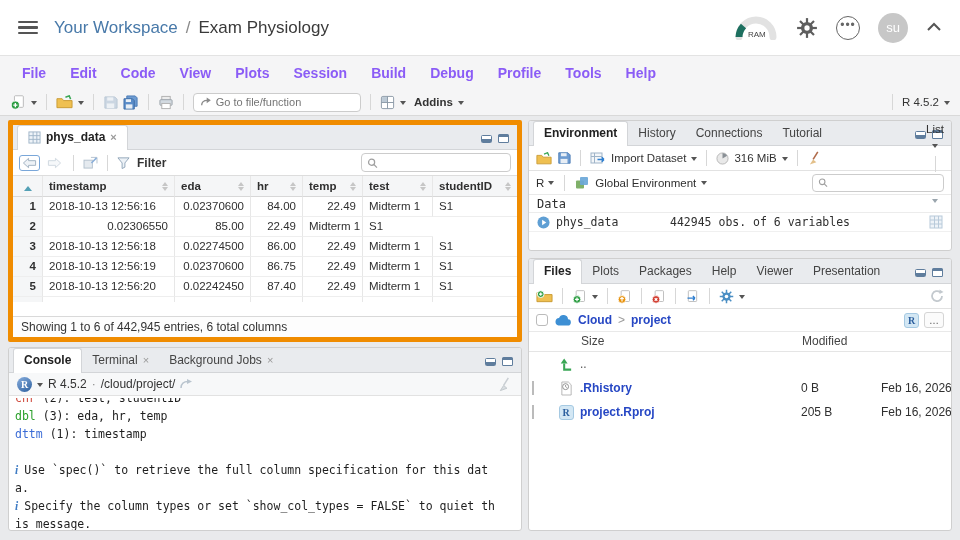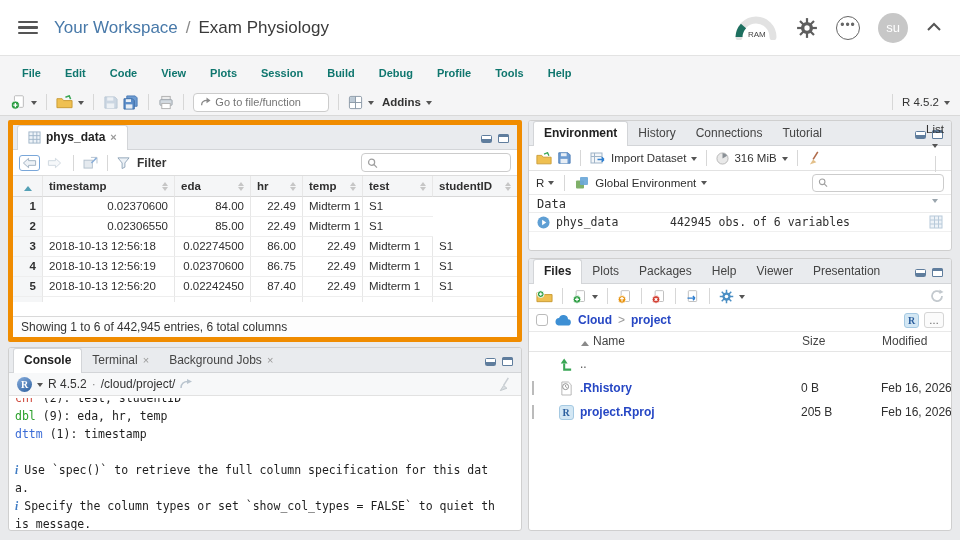--- a/index.html
+++ b/index.html
@@ -13,26 +13,26 @@
   .hamburger span { height:2.5px; background:#555; border-radius:1px; }
   .crumbs { display:flex; align-items:baseline; gap:8px; font-size:17px; }
   .crumb-link { color:#4879a9; }
   .crumb-sep { color:#8a8a8a; }
   .crumb-current { color:#3a3a3a; }
   .topbar-right { margin-left:auto; display:flex; align-items:center; gap:18px; }
   .avatar { width:30px; height:30px; border-radius:50%; background:#c7c7c7; color:#fff; font-size:13px; display:flex; align-items:center; justify-content:center; }
   .ellipsis-btn { width:24px; height:24px; border:1.5px solid #666; border-radius:50%; color:#666; font-size:12px; letter-spacing:1px; display:flex; align-items:center; justify-content:center; padding-bottom:5px; }
 
   
-  .menubar { height:33px; background:#f5f5f6; display:flex; align-items:center; gap:24px; padding:0 0 0 22px; font-size:11px; font-weight:bold; color:#0f766e; }
+  .menubar { height:33px; background:#f5f5f6; display:flex; align-items:center; gap:24px; padding:0 0 0 22px; font-size:14px; font-weight:bold; color:#8b5cf6; }
   .menubar span { cursor:default; }
   .maintoolbar { height:27px; background:#f5f5f6; border-bottom:1px solid #d9d9d9; display:flex; align-items:center; padding:0 10px; gap:5px; font-size:11.5px; }
   .tsep { width:1px; height:16px; background:#d7d7d7; margin:0 4px; }
   .caret { width:0; height:0; border:3.5px solid transparent; border-top:4px solid #555; margin-top:4px; display:inline-block; }
-  .goto-box { display:flex; align-items:center; gap:4px; background:#fff; border:1px solid #ccc; border-radius:4px; height:19px; padding:0 6px; width:136px; }
+  .goto-box { display:flex; align-items:center; gap:4px; background:#fff; border:1px solid #ccc; border-radius:4px; height:19px; padding:0 6px; width:168px; }
   .goto-box input { border:none; outline:none; font-size:11px; width:100%; color:#555; background:transparent; font-family:"Liberation Sans",sans-serif; }
   .rver { margin-left:auto; display:flex; align-items:center; gap:5px; color:#333; }
 
   
   .main { display:flex; gap:6px; padding:4px 8px 8px 8px; height:423px; }
   .col-left { width:514px; display:flex; flex-direction:column; gap:5px; }
   .col-right { flex:1; display:flex; flex-direction:column; gap:7px; }
   .pane { background:#fff; border:1px solid #cfcfcf; border-radius:3px; overflow:hidden; display:flex; flex-direction:column; }
 
   .tabbar { background:#e9ebee; border-bottom:1px solid #d3d5d8; display:flex; align-items:flex-end; height:25px; padding-left:4px; flex:none; }
@@ -331,20 +331,21 @@
           <div class="th" style="border-right:none;">
                 <span>studentID</span>
                 <span class="sort">
                   <i class="up"></i>
                   <i class="dn"></i>
                 </span>
               </div>
         </div>
         <div class="tr">
           <div class="td rownum">1</div>
+          <div class="td">2018-10-13 12:56:16</div>
           <div class="td num">0.02370600</div>
           <div class="td num">84.00</div>
           <div class="td num">22.49</div>
           <div class="td">Midterm 1</div>
           <div class="td" style="border-right:none;">S1</div>
         </div>
         <div class="tr">
           <div class="td rownum">2</div>
           <div class="td num">0.02306550</div>
           <div class="td num">85.00</div>
@@ -425,21 +426,21 @@
           <svg width="15" height="15" viewBox="0 0 16 16">
               <line x1="11" y1="1" x2="6" y2="9" stroke="#c9ced3" stroke-width="1.6"></line>
               <path d="M6 9 2.5 14.5 9.5 12z" fill="#d9dee2" stroke="#c0c6cb"></path>
             </svg>
         </span>
       </div>
       <div class="cons-body mono">
         <div class="clip-top">
             <div><span class="tok-chr">chr</span><span>  (2): test, studentID</span></div>
           </div>
-        <div><span class="tok-dbl">dbl</span><span>  (9): eda, hr, temp</span></div>
+        <div><span class="tok-dbl">dbl</span><span>  (3): eda, hr, temp</span></div>
         <div><span class="tok-dttm">dttm</span><span> (1): timestamp</span></div>
         <div>&nbsp;</div>
         <div><span class="info-i">i</span><span>Use `spec()` to retrieve the full column specification for this dat</span></div>
         <div>a.</div>
         <div><span class="info-i">i</span><span>Specify the column types or set `show_col_types = FALSE` to quiet th</span></div>
         <div>is message.</div>
 
       </div>
     </section>
   </div>
@@ -653,24 +654,20 @@
         <span class="gt">&gt;</span>
         <span class="bluelink">project</span>
         <span style="margin-left:auto;display:flex;gap:5px;align-items:center;">
           <span class="rproj-badge">R</span>
           <span class="smallbtn">…</span>
         </span>
       </div>
       <div class="fhead">
         <div></div>
         <div>
-            <span class="tri-up"></span>
-            <span>Name</span>
-          </div>
-        <div>
             <span>Size</span>
           </div>
         <div>
             <span>Modified</span>
           </div>
       </div>
       <div class="frow">
         <div></div>
         <div class="ficon">
           <svg width="13" height="13" viewBox="0 0 14 14">

